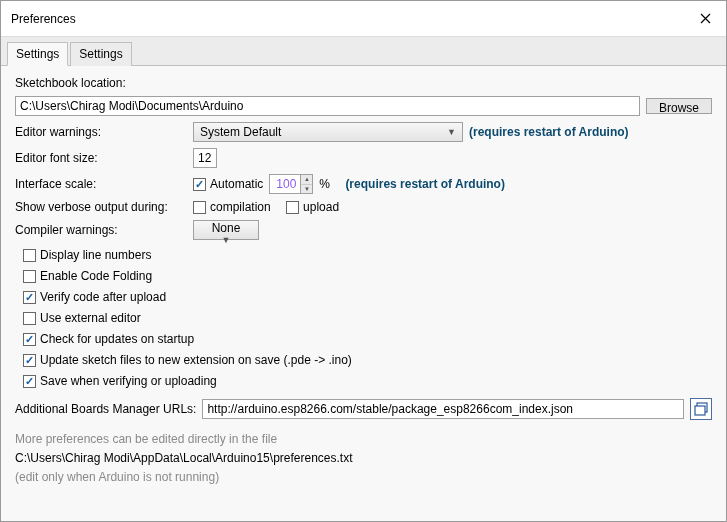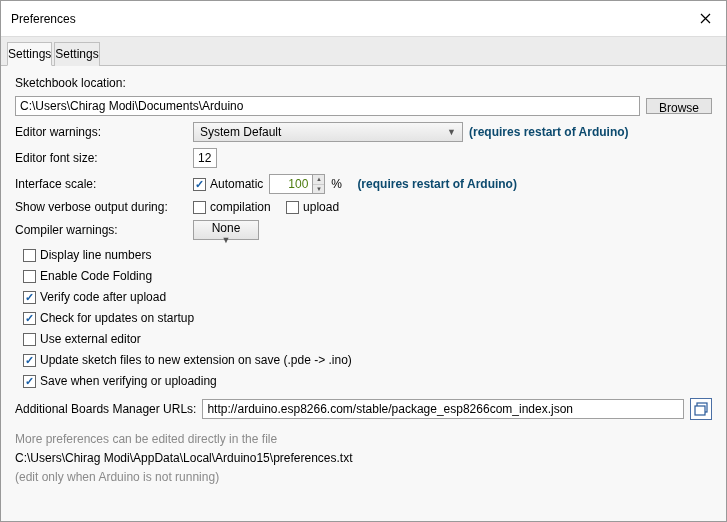--- a/index.html
+++ b/index.html
@@ -30,21 +30,21 @@
     font-size: 14px; cursor: default;
   }
   .tabbar {
     display: flex;
     background: #ececec;
     border-bottom: 1px solid #c0c0c0;
     padding-left: 6px;
     padding-top: 4px;
   }
   .tab {
-    padding: 4px 0;
+    padding: 4px 8px;
     font-size: 12px;
     border: 1px solid #c0c0c0;
     border-bottom: none;
     background: #ececec;
     margin-right: 2px;
     position: relative;
     top: 1px;
     cursor: default;
   }
   .tab.active {
@@ -111,28 +111,28 @@
     justify-content: center;
     font-size: 11px;
     line-height: 1;
   }
   .checkbox .box.checked::after {
     content: "✓";
     color: #1a5fa6;
     font-weight: bold;
   }
   .num-input {
-    width: 44px;
+    width: 32px;
     text-align: right;
     border: 1px solid #a0a0a0;
     height: 20px;
     padding: 2px 3px;
     font-family: inherit;
     font-size: 12px;
-    color: #4d7c0f;
+    color: #8b5cf6;
   }
   .spinner-btns {
     display: flex; flex-direction: column;
     border: 1px solid #a0a0a0; border-left: none;
     height: 20px; width: 12px;
   }
   .spinner-btns div {
     flex: 1; display:flex; align-items:center; justify-content:center;
     font-size: 6px; color:#555; border-bottom:1px solid #ccc;
     background: #e9e9e9;
@@ -241,26 +241,26 @@
       </label>
       <label class="checkbox">
         <span class="box"></span>
         <span>Enable Code Folding</span>
       </label>
       <label class="checkbox">
         <span class="box checked"></span>
         <span>Verify code after upload</span>
       </label>
       <label class="checkbox">
-        <span class="box checked"></span>
-        <span>Check for updates on startup</span>
-      </label>
-      <label class="checkbox">
         <span class="box"></span>
         <span>Use external editor</span>
+      </label>
+      <label class="checkbox">
+        <span class="box checked"></span>
+        <span>Check for updates on startup</span>
       </label>
       <label class="checkbox">
         <span class="box checked"></span>
         <span>Update sketch files to new extension on save (.pde -&gt; .ino)</span>
       </label>
       <label class="checkbox">
         <span class="box checked"></span>
         <span>Save when verifying or uploading</span>
       </label>
     </div>

